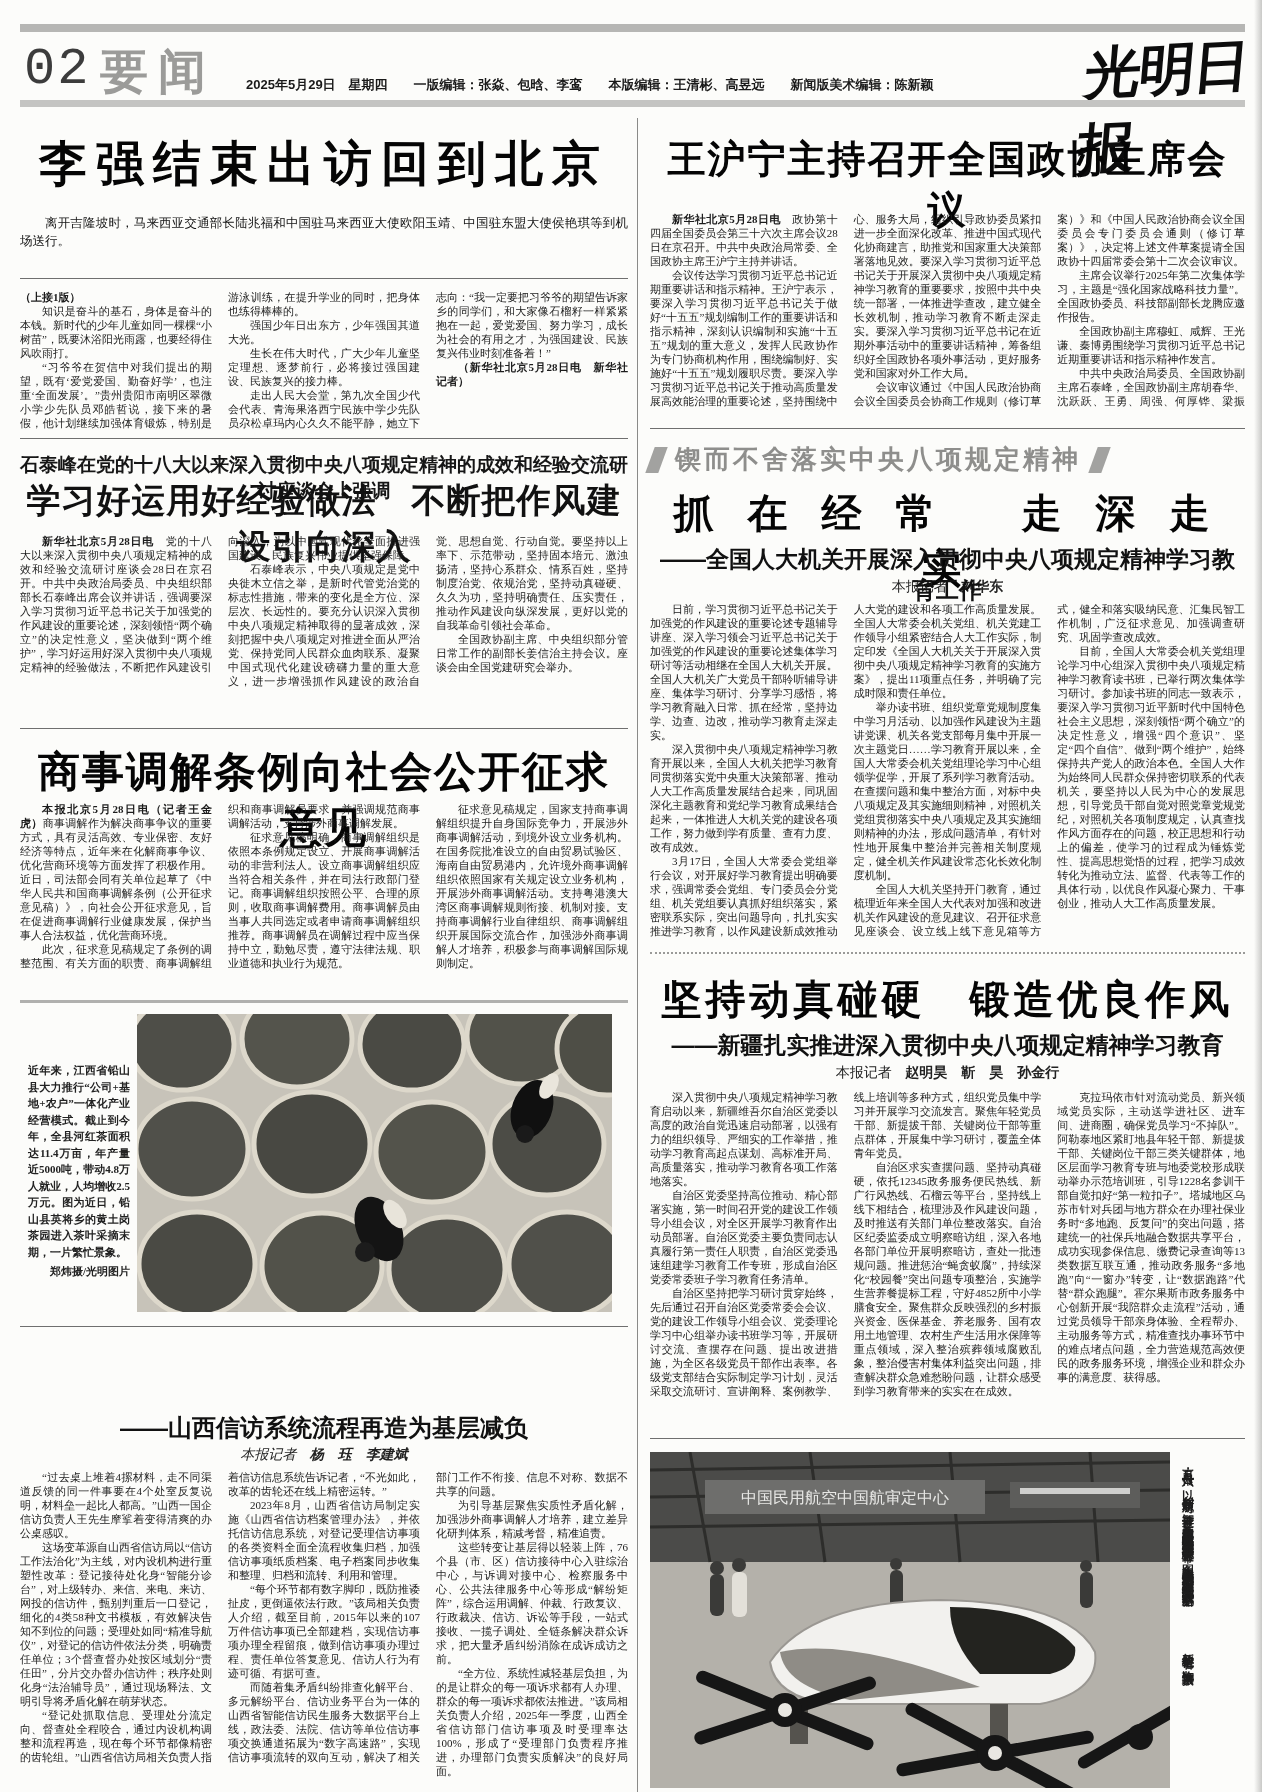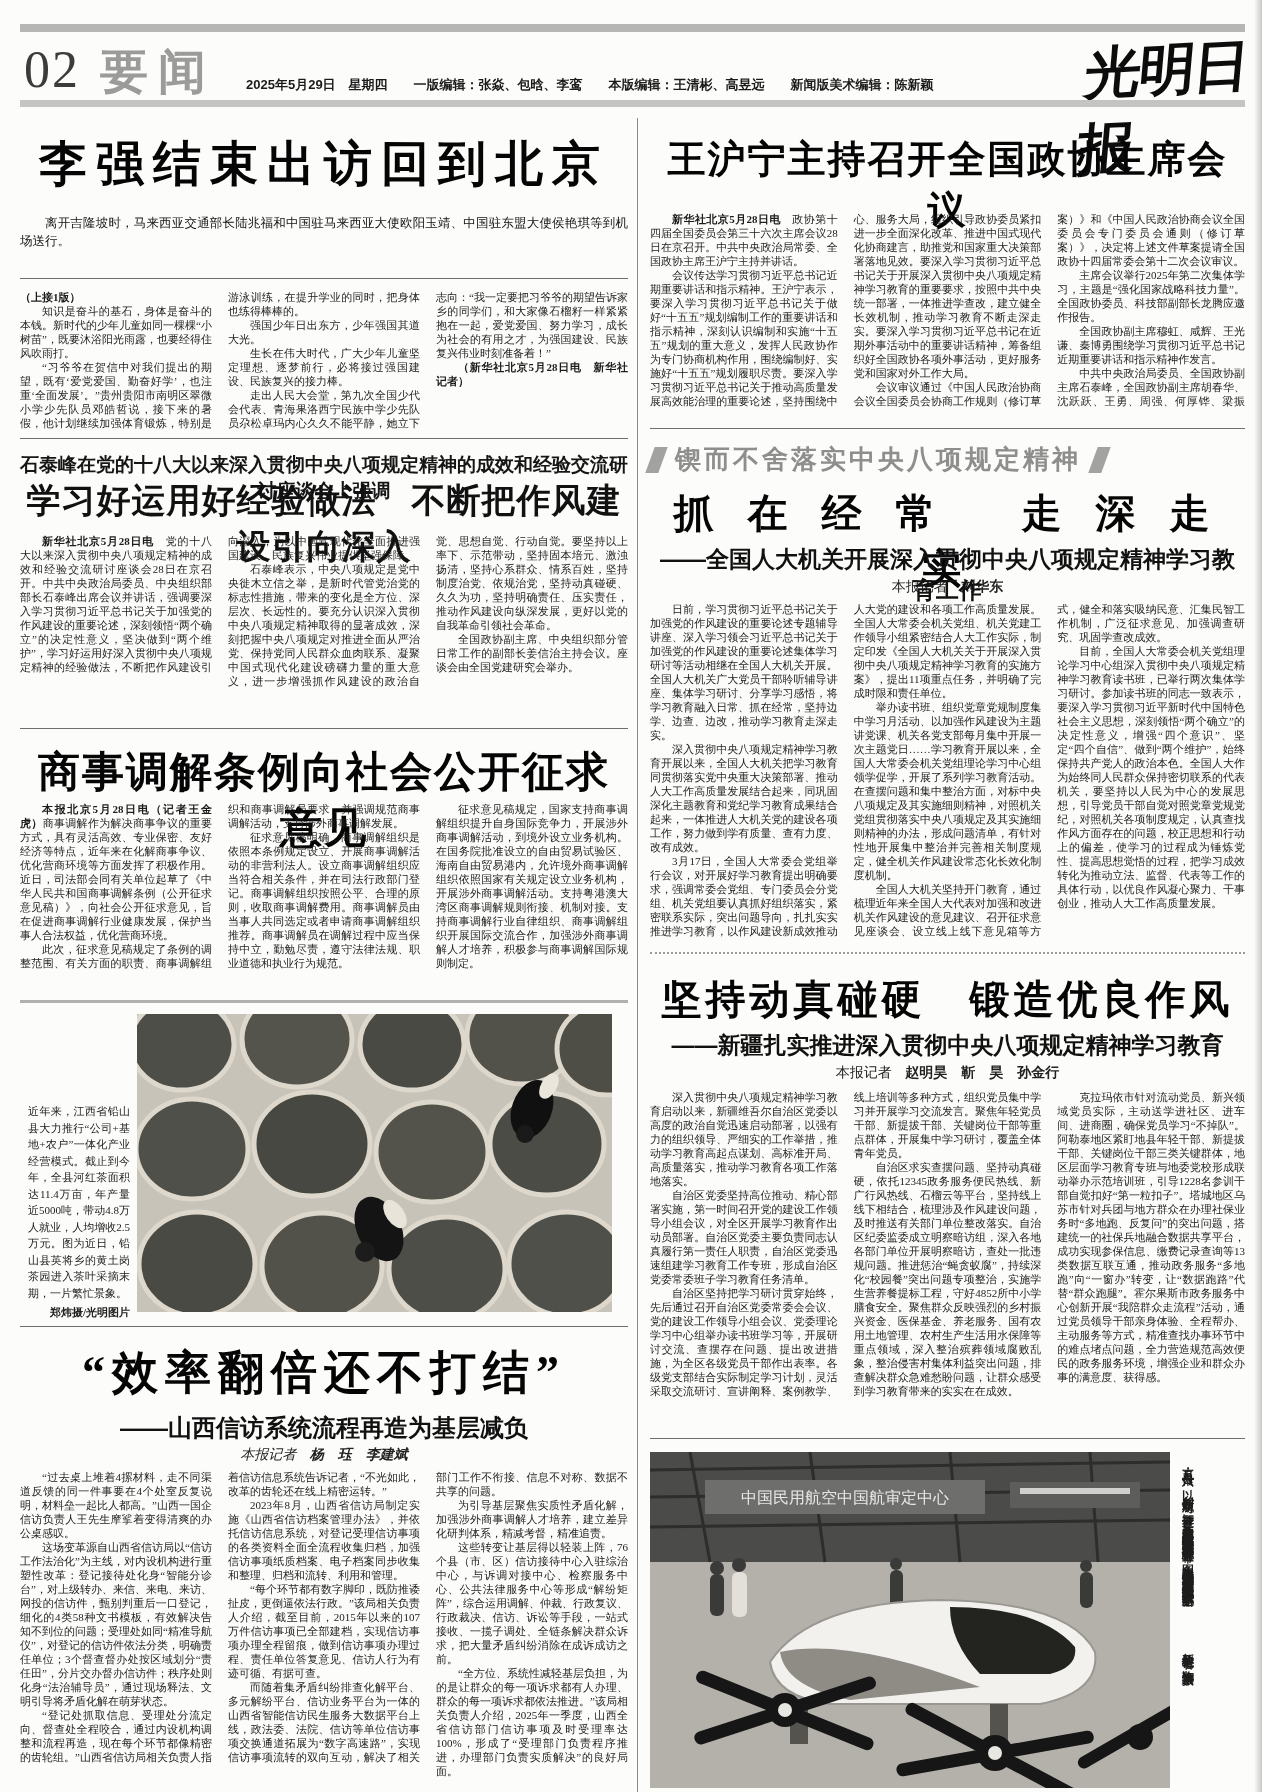--- a/index.html
+++ b/index.html
@@ -4,39 +4,39 @@
 <style>
   html,body{margin:0;padding:0;background:#e8e8e6;}
   .page{position:relative;width:1262px;height:1792px;background:#fcfcfa;overflow:hidden;
         font-family:"Liberation Serif","DejaVu Serif",serif;color:#141414;}
   .abs{position:absolute;}
   .bar{background:#b6b6b4;}
   .rule{border-top:1px solid #6f6f6f;}
   .rule-gray{border-top:3px solid #b0b0ae;}
   .rule-dot{border-top:2px dotted #9a9a98;}
   .vdiv{width:1px;background:#8a8a88;}
-  .pgnum{font-family:Liberation Serif, serif;font-size:52px;color:#3c3c3c;font-weight:400;letter-spacing:2px;}
+  .pgnum{font-family:Liberation Mono, monospace;font-size:52px;color:#3c3c3c;font-weight:400;letter-spacing:2px;}
   .section-name{font-family:"Liberation Sans","DejaVu Sans",sans-serif;font-size:48px;color:#9b9b99;font-weight:bold;letter-spacing:10px;}
   .dateline{font-family:"Liberation Sans","DejaVu Sans",sans-serif;font-size:13px;font-weight:bold;color:#1a1a1a;}
   .masthead{font-size:56px;font-weight:900;color:#0c0c0c;transform:skewX(-8deg) rotate(-3deg);letter-spacing:-2px;}
   .hl-serif{font-weight:bold;text-align:center;color:#050505;}
   .hl-sans{font-family:"Liberation Sans","DejaVu Sans",sans-serif;font-weight:bold;text-align:center;color:#111;}
   .kicker{font-family:"Liberation Sans","DejaVu Sans",sans-serif;font-weight:bold;text-align:center;color:#161616;}
   .byline{text-align:center;font-size:14px;color:#222;}
   .byline b{font-weight:bold;margin-left:10px;}
   .body-cols{column-gap:16px;text-align:justify;font-size:11px;line-height:14px;overflow:hidden;color:#1c1c1c;}
   .cols3{column-count:3;}
   .body-cols p{margin:0;text-indent:2em;}
   .body-cols p.ni{text-indent:0;}
   .lead{font-size:12.5px;line-height:18px;text-align:justify;overflow:hidden;}
   .lead p{margin:0;text-indent:2em;}
   .banner{display:flex;align-items:center;justify-content:flex-start;gap:12px;}
   .banner-text{font-family:"Liberation Sans","DejaVu Sans",sans-serif;font-weight:bold;font-size:26px;color:#8e8e8c;letter-spacing:3px;}
   .slash{width:13px;height:26px;background:#a2a2a0;transform:skewX(-20deg);}
-  .photo-caption{font-size:11px;line-height:16.5px;font-weight:normal;color:#222;text-align:justify;margin-top:41px;}
+  .photo-caption{font-size:11px;line-height:16.5px;font-weight:bold;color:#222;text-align:justify;}
   .photo-credit{font-weight:bold;text-align:right;margin-top:3px;}
   .vcaption{writing-mode:vertical-rl;font-size:12px;line-height:19px;letter-spacing:1px;font-weight:bold;color:#1d1d1d;}
   .vcaption .vcredit{font-weight:bold;margin-top:40px;display:inline-block;}
   .edge{position:absolute;right:0;top:0;width:8px;height:100%;background:linear-gradient(to right,#fcfcfa,#c9c9c7);}
 </style>
 </head>
 <body>
 
 <div class="page">
 
@@ -111,21 +111,20 @@
       <ellipse cx="258" cy="200" rx="9" ry="16" fill="#e8e4da" transform="rotate(-35 258 200)"></ellipse>
     </g>
     <g>
       <ellipse cx="395" cy="95" rx="20" ry="30" fill="#101010" transform="rotate(20 395 95)"></ellipse>
       <circle cx="388" cy="120" r="9" fill="#1a1a1a"></circle>
       <ellipse cx="412" cy="72" rx="8" ry="14" fill="#eae6dc" transform="rotate(30 412 72)"></ellipse>
     </g>
   </svg>
   <div class="abs rule" style="left:20px;top:1326px;width:608px;"></div>
 
-  <div class="abs hl-serif" style="left:20px;top:1342px;width:608px;font-size:46px;letter-spacing:7px;">“效率翻倍还不打结”</div>
   <div class="abs hl-sans" style="left:20px;top:1412px;width:608px;font-size:24px;">——山西信访系统流程再造为基层减负</div>
   <div class="abs byline" style="left:20px;top:1446px;width:608px;font-style:italic;">
     <span>本报记者</span>
     <b>杨　珏　李建斌</b>
   </div>
   <div class="abs body-cols cols3" style="left:20px;top:1470px;width:608px;height:322px;">
       <p>“过去桌上堆着4摞材料，走不同渠道反馈的同一件事要在4个处室反复说明，材料垒一起比人都高。”山西一国企信访负责人王先生摩挲着变得清爽的办公桌感叹。</p>
       <p>这场变革源自山西省信访局以“信访工作法治化”为主线，对内设机构进行重塑性改革：登记接待处化身“智能分诊台”，对上级转办、来信、来电、来访、网投的信访件，甄别判重后一口登记，细化的4类58种文书模板，有效解决告知不到位的问题；受理处如同“精准导航仪”，对登记的信访件依法分类，明确责任单位；3个督查督办处按区域划分“责任田”，分片交办督办信访件；秩序处则化身“法治辅导员”，通过现场释法、文明引导将矛盾化解在萌芽状态。</p>
       <p>“登记处抓取信息、受理处分流定向、督查处全程咬合，通过内设机构调整和流程再造，现在每个环节都像精密的齿轮组。”山西省信访局相关负责人指着信访信息系统告诉记者，“不光如此，改革的齿轮还在线上精密运转。”</p>
       <p>2023年8月，山西省信访局制定实施《山西省信访档案管理办法》，并依托信访信息系统，对登记受理信访事项的各类资料全面全流程收集归档，加强信访事项纸质档案、电子档案同步收集和整理、归档和流转、利用和管理。</p>

